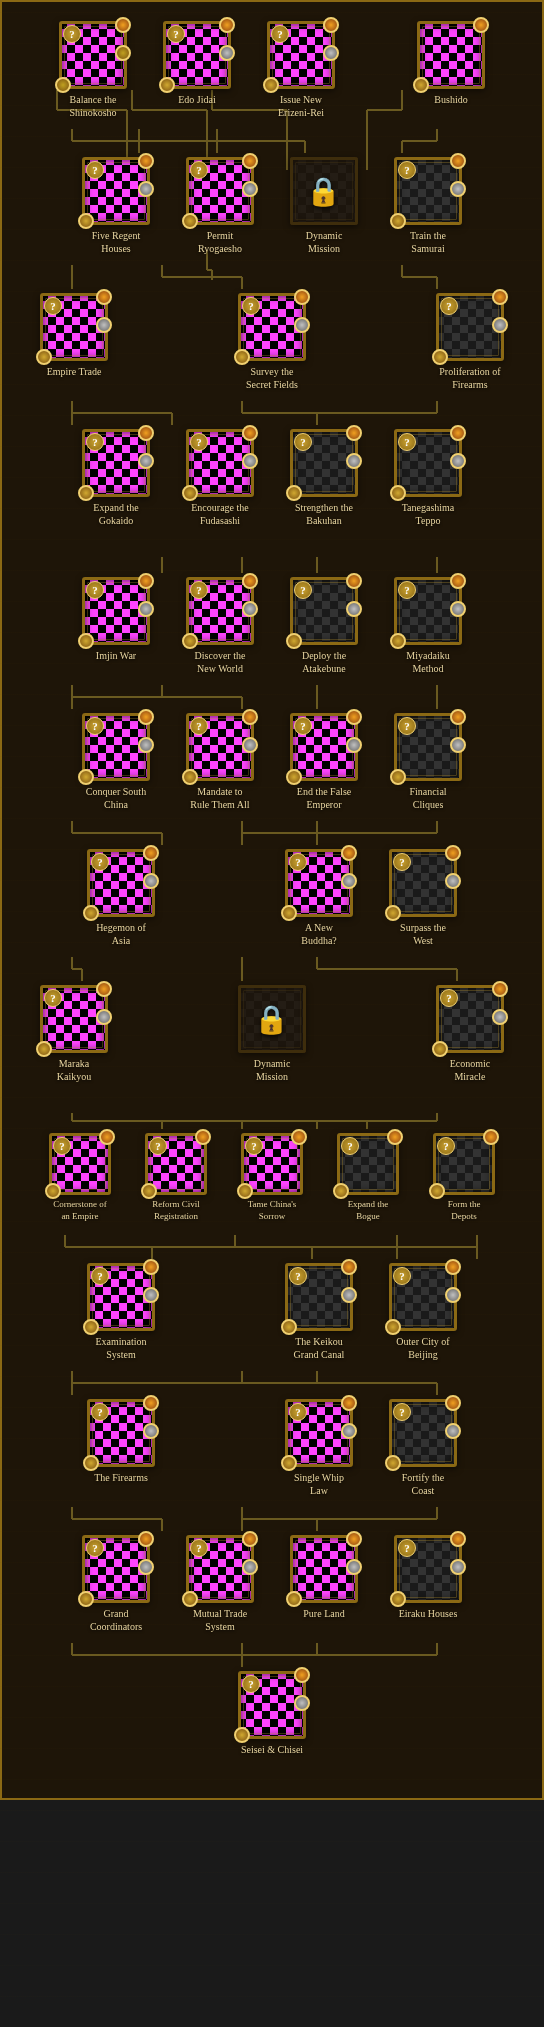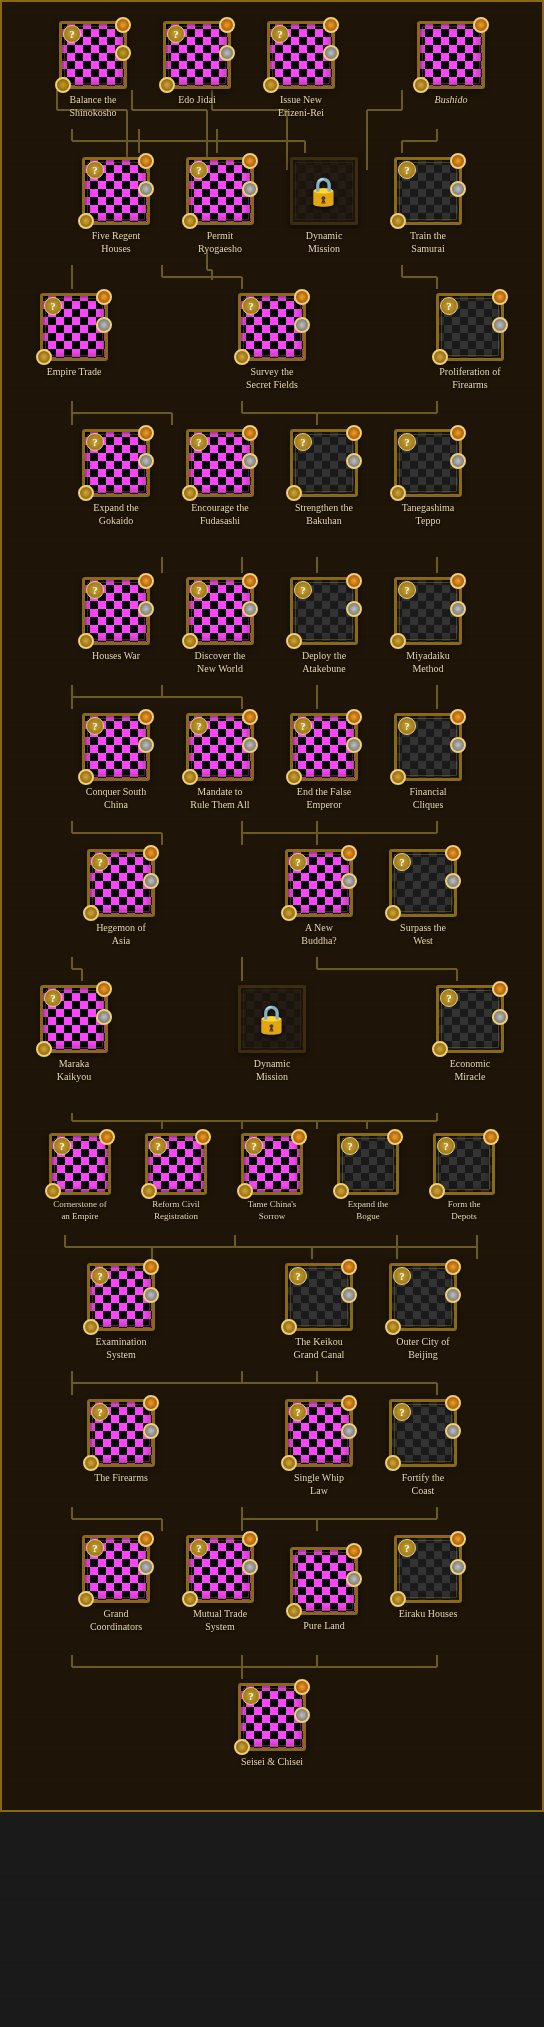--- a/index.html
+++ b/index.html
@@ -284,21 +284,21 @@
         <div class="mission-icon cb-pink-black">
           <div class="mission-frame"></div>
           <div class="mission-qmark">?</div>
           <div class="mission-badge badge-top-right"></div>
           <div class="mission-badge badge-mid-right" style="background:radial-gradient(circle,#c0c0c0 0%,#606060 100%);"></div>
           <div class="mission-badge badge-bottom-left"></div>
         </div>
         <div class="mission-label">Issue New<br>Erizeni-Rei</div>
       </div>
       <div style="width:40px;"></div>
-      <div class="mission-node" style="width:88px;font-style:italic;">
+      <div class="mission-node" style="width:88px;">
         <div class="mission-icon cb-pink-black">
           <div class="mission-frame"></div>
           <div class="mission-badge badge-top-right"></div>
           <div class="mission-badge badge-bottom-left"></div>
         </div>
         <div class="mission-label">Bushido</div>
       </div>
     </div>
 
     <div style="position:relative; height:24px; display:flex; justify-content:center; width:100%;">
@@ -485,21 +485,21 @@
 
     <div class="row" style="gap: 6px; margin-bottom: 4px;">
       <div class="mission-node" style="width:88px;">
         <div class="mission-icon cb-pink-black">
           <div class="mission-frame"></div>
           <div class="mission-qmark">?</div>
           <div class="mission-badge badge-top-right"></div>
           <div class="mission-badge badge-mid-right" style="background:radial-gradient(circle,#c0c0c0 0%,#606060 100%);"></div>
           <div class="mission-badge badge-bottom-left"></div>
         </div>
-        <div class="mission-label">Houses War</div>
+        <div class="mission-label">Imjin War</div>
       </div>
       <div class="mission-node" style="width:88px;">
         <div class="mission-icon cb-pink-black">
           <div class="mission-frame"></div>
           <div class="mission-qmark">?</div>
           <div class="mission-badge badge-top-right"></div>
           <div class="mission-badge badge-mid-right" style="background:radial-gradient(circle,#c0c0c0 0%,#606060 100%);"></div>
           <div class="mission-badge badge-bottom-left"></div>
         </div>
         <div class="mission-label">Discover the<br>New World</div>
@@ -874,21 +874,21 @@
       <div class="mission-node" style="width:88px;">
         <div class="mission-icon cb-pink-black">
           <div class="mission-frame"></div>
           <div class="mission-qmark">?</div>
           <div class="mission-badge badge-top-right"></div>
           <div class="mission-badge badge-mid-right" style="background:radial-gradient(circle,#c0c0c0 0%,#606060 100%);"></div>
           <div class="mission-badge badge-bottom-left"></div>
         </div>
         <div class="mission-label">Mutual Trade<br>System</div>
       </div>
-      <div class="mission-node" style="width:88px;margin-top:12px;">
+      <div class="mission-node" style="width:88px;">
         <div class="mission-icon cb-pink-black">
           <div class="mission-frame"></div>
           <div class="mission-badge badge-top-right"></div>
           <div class="mission-badge badge-mid-right" style="background:radial-gradient(circle,#c0c0c0 0%,#606060 100%);"></div>
           <div class="mission-badge badge-bottom-left"></div>
         </div>
         <div class="mission-label">Pure Land</div>
       </div>
       <div class="mission-node" style="width:88px;">
         <div class="mission-icon cb-dark">

